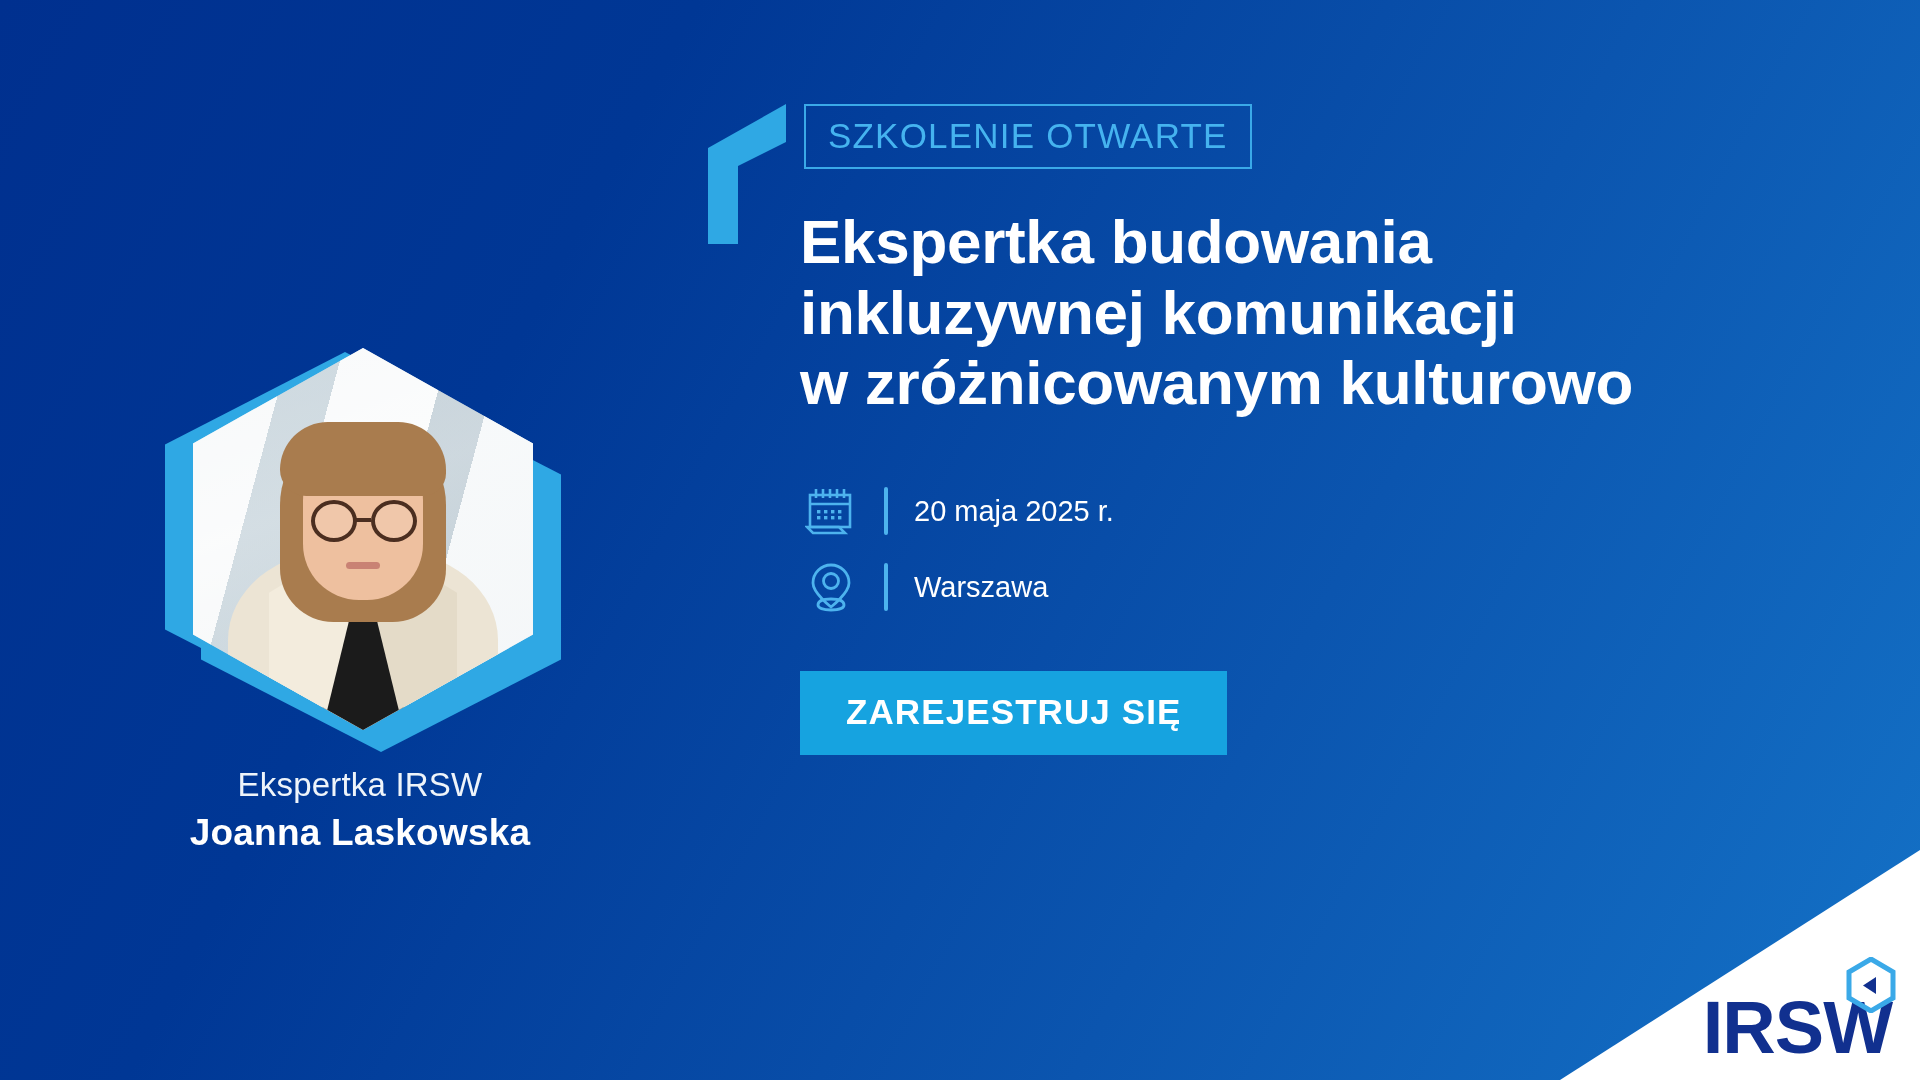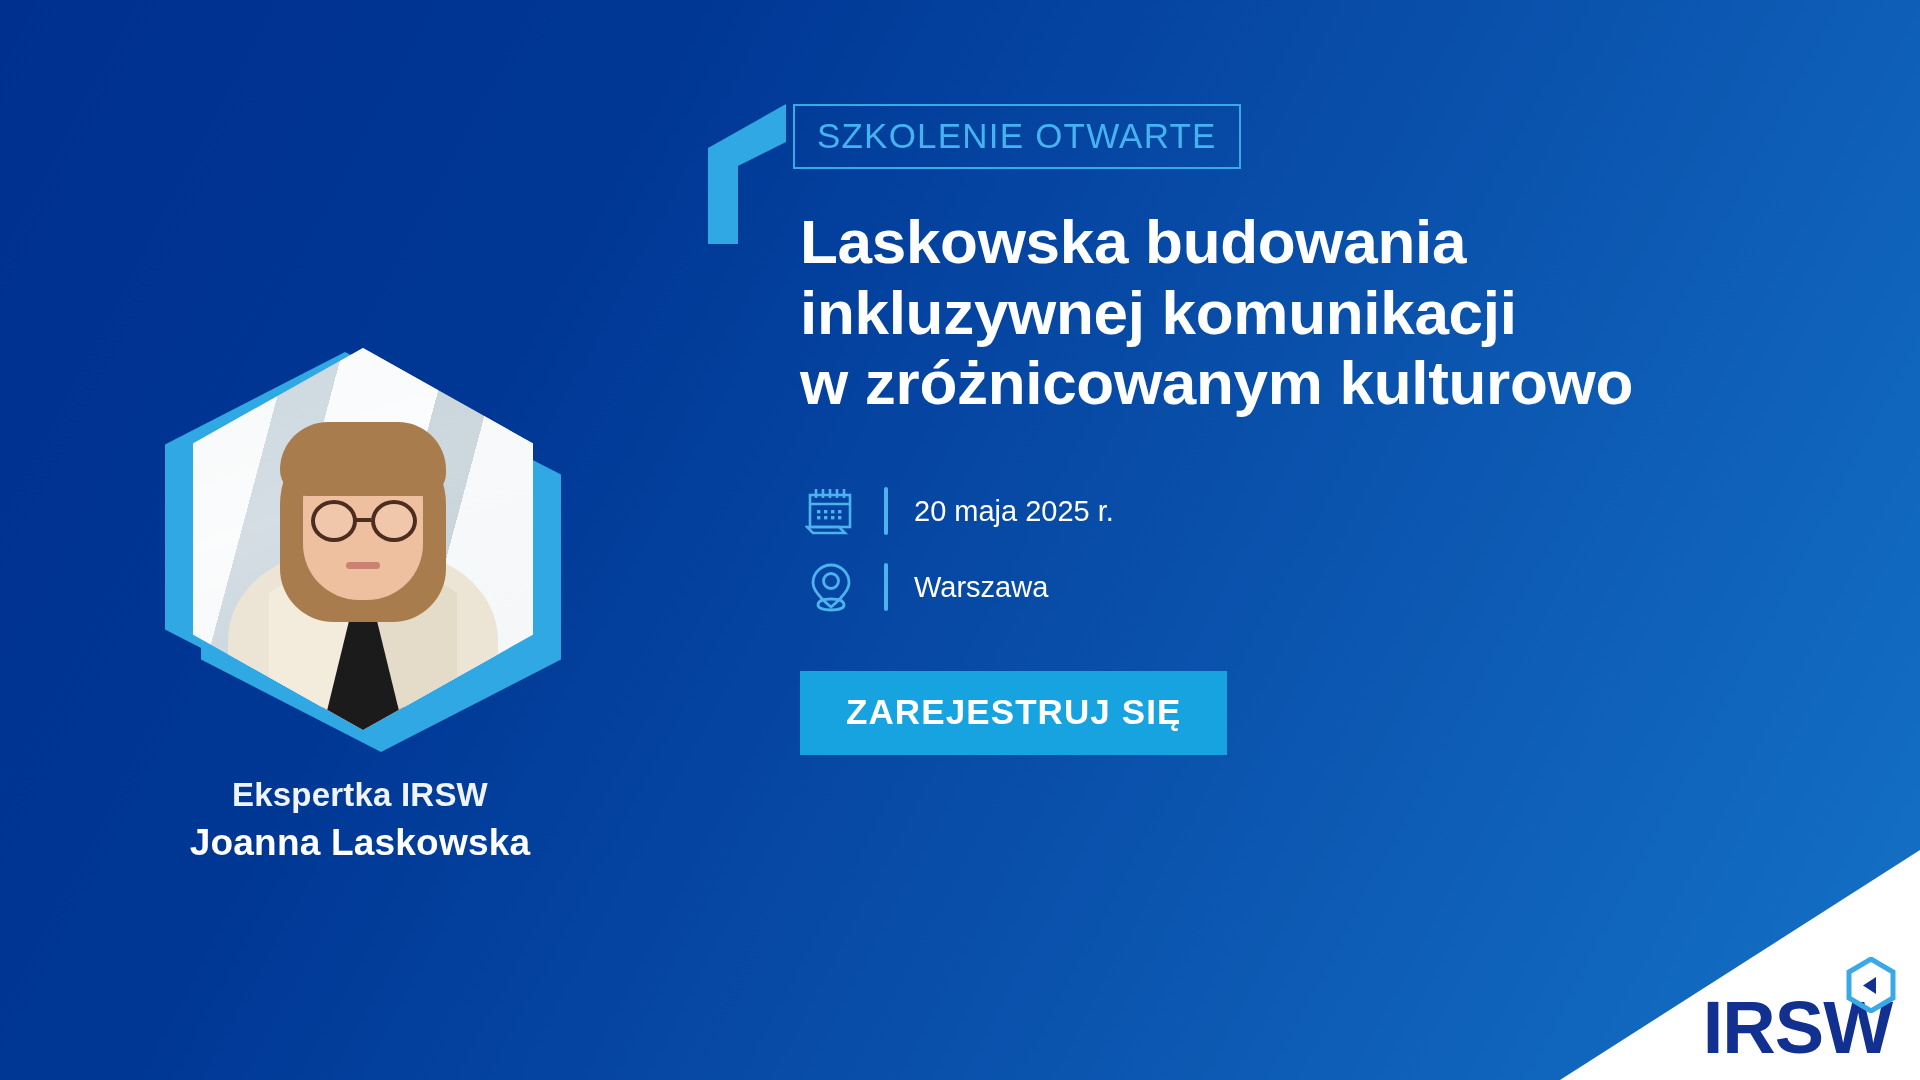--- a/index.html
+++ b/index.html
@@ -121,40 +121,40 @@
   .p-bridge {
     position:absolute; left:50%; top:170px; margin-left:-8px;
     width:16px; height:4px; background:#4b2e20;
   }
   .p-mouth {
     position:absolute; left:50%; top:214px; margin-left:-17px;
     width:34px; height:7px; background:#c98274; border-radius:6px;
   }
 
   .spk-role {
-    margin-top:36px; font-size:33px; color:#eef4fa; font-weight:bold;
+    margin-top:26px; font-size:33px; color:#eef4fa; font-weight:normal;
     letter-spacing:.2px;
   }
   .spk-name {
     margin-top:8px; font-size:37px; color:#ffffff; font-weight:bold;
     letter-spacing:.2px;
   }
 
   
   .content { position:absolute; left:792px; top:104px; width:1000px; }
 
   .bracket {
     position:absolute; left:-84px; top:0; width:110px; height:140px;
   }
 
   .badge {
     display:inline-block;
     border:2px solid #3aa9e8;
     padding:12px 22px 14px;
-    margin-left:1px;
+    margin-left:12px;
   }
   .badge-text {
     font-size:35px; color:#45b3ef; letter-spacing:1.2px; line-height:1;
     font-weight:normal;
   }
 
   .headline {
     margin-top:38px; margin-left:8px;
     font-size:62px; font-weight:bold; color:#ffffff;
     line-height:1.14; letter-spacing:-0.3px;
@@ -222,21 +222,21 @@
 
     <svg class="bracket" viewBox="0 0 110 140">
       <polygon points="0,44 78,0 78,38 30,62 30,140 0,140" fill="#2fa8e4"></polygon>
     </svg>
 
     <div class="badge">
       <span class="badge-text">SZKOLENIE OTWARTE</span>
     </div>
 
     <div class="headline">
-      <div>Laskowska budowania</div>
+      <div>Ekspertka budowania</div>
       <div>inkluzywnej komunikacji</div>
       <div>w zróżnicowanym kulturowo</div>
     </div>
 
     <div class="meta">
 
       <div class="meta-row">
         <span class="meta-icon">
           <svg width="52" height="52" viewBox="0 0 52 52">
             <rect x="5" y="10" width="40" height="32" fill="none" stroke="#4db3ee" stroke-width="2.6"></rect>

